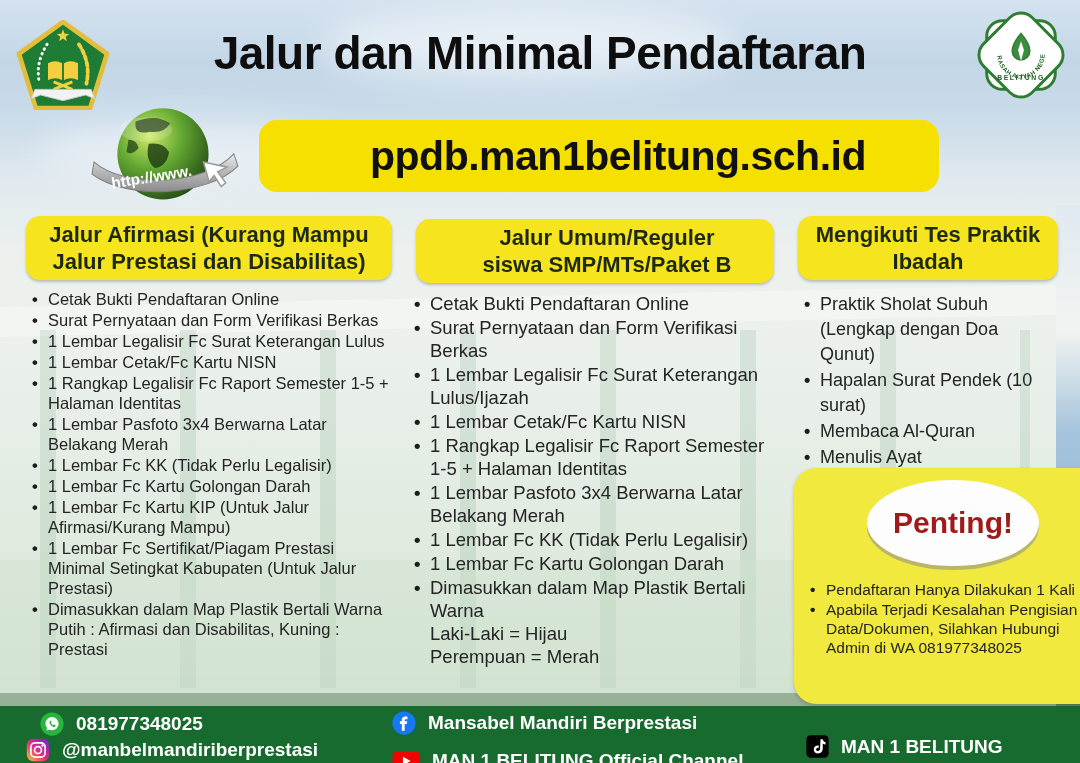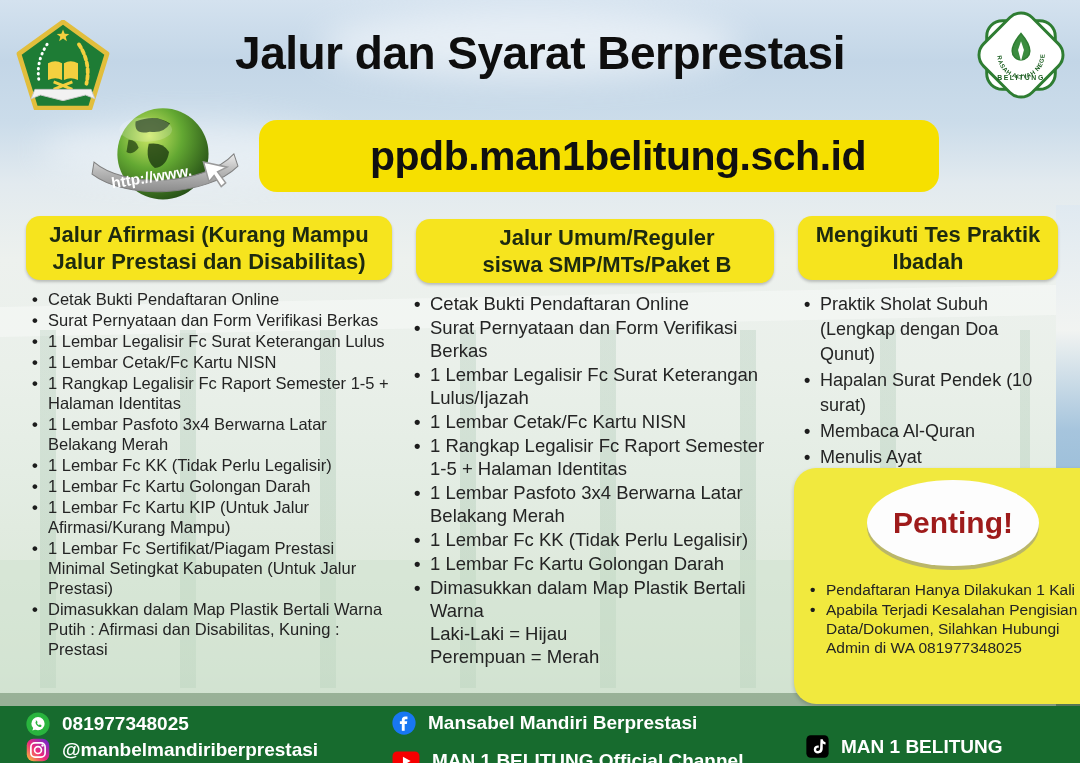--- a/index.html
+++ b/index.html
@@ -50,21 +50,21 @@
     background:#fdfdfd;border-radius:50%;box-shadow:0 4px 0 rgba(140,140,140,.55);
     display:flex;align-items:center;justify-content:center;}
   .penting-title{color:#9e1b1b;font-size:30px;font-weight:bold;}
   .penting-box ul.req{position:absolute;top:112px;left:10px;right:6px;margin:0;}
   .penting-box .txt,.penting-box .blt{font-size:15.5px;line-height:19px;}
   .penting-box li{margin-bottom:4px;}
 
   .footer{position:absolute;left:0;right:0;bottom:0;height:57px;background:#176b2e;}
   .f-item{position:absolute;display:flex;align-items:center;gap:12px;}
   .f-item span.lbl{color:#ffffff;font-weight:bold;font-size:19px;white-space:nowrap;}
-  .f-wa{left:26px;top:6px;} .f-ig{left:26px;top:32px;}
+  .f-wa{left:40px;top:6px;} .f-ig{left:26px;top:32px;}
   .f-fb{left:392px;top:5px;} .f-yt{left:392px;top:44px;}
   .f-tt{left:806px;top:29px;}
   .f-item svg{display:block;}
 </style>
 </head>
 <body>
 
 <div class="poster">
 
   <div class="cloud c1"></div>
@@ -81,21 +81,21 @@
       <polygon points="50,10 51.8,14.6 56.7,14.8 52.9,17.9 54.1,22.7 50,19.8 45.9,22.7 47.1,17.9 43.3,14.8 48.2,14.6" fill="#f4d03f"></polygon>
       <path d="M33,26 Q20,46 25,68" fill="none" stroke="#ffffff" stroke-width="3.2" stroke-linecap="round" stroke-dasharray="0.5,5"></path>
       <path d="M67,26 Q80,46 75,68" fill="none" stroke="#f4d03f" stroke-width="4" stroke-linecap="round" stroke-dasharray="4,3"></path>
       <path d="M34,46 Q42,42 49,46 L49,64 Q42,60 34,64 Z" fill="#f4d03f"></path>
       <path d="M66,46 Q58,42 51,46 L51,64 Q58,60 66,64 Z" fill="#f4d03f"></path>
       <path d="M40,66 L60,74 M60,66 L40,74" stroke="#f4d03f" stroke-width="3"></path>
       <path d="M20,74 L80,74 L84,84 L74,80 L50,86 L26,80 L16,84 Z" fill="#f2f2f2" stroke="#c9c9c9" stroke-width="1"></path>
     </svg>
   </div>
 
-  <div class="main-title">Jalur dan Syarat Berprestasi</div>
+  <div class="main-title">Jalur dan Minimal Pendaftaran</div>
 
   <div class="logo-man">
     <svg viewBox="0 0 100 100" width="98" height="98">
       <rect x="15" y="15" width="70" height="70" rx="16" fill="#ffffff" stroke="#2e7d32" stroke-width="3"></rect>
       <rect x="15" y="15" width="70" height="70" rx="16" fill="#ffffff" stroke="#2e7d32" stroke-width="3" transform="rotate(45 50 50)"></rect>
       <circle cx="50" cy="50" r="31" fill="#ffffff"></circle>
       <defs>
           <path id="arcTop" d="M26,50 A24,24 0 0 0 74,50"></path>
         </defs>
       <text font-size="6.2" fill="#1b5e20" font-weight="bold" letter-spacing="0.6">

